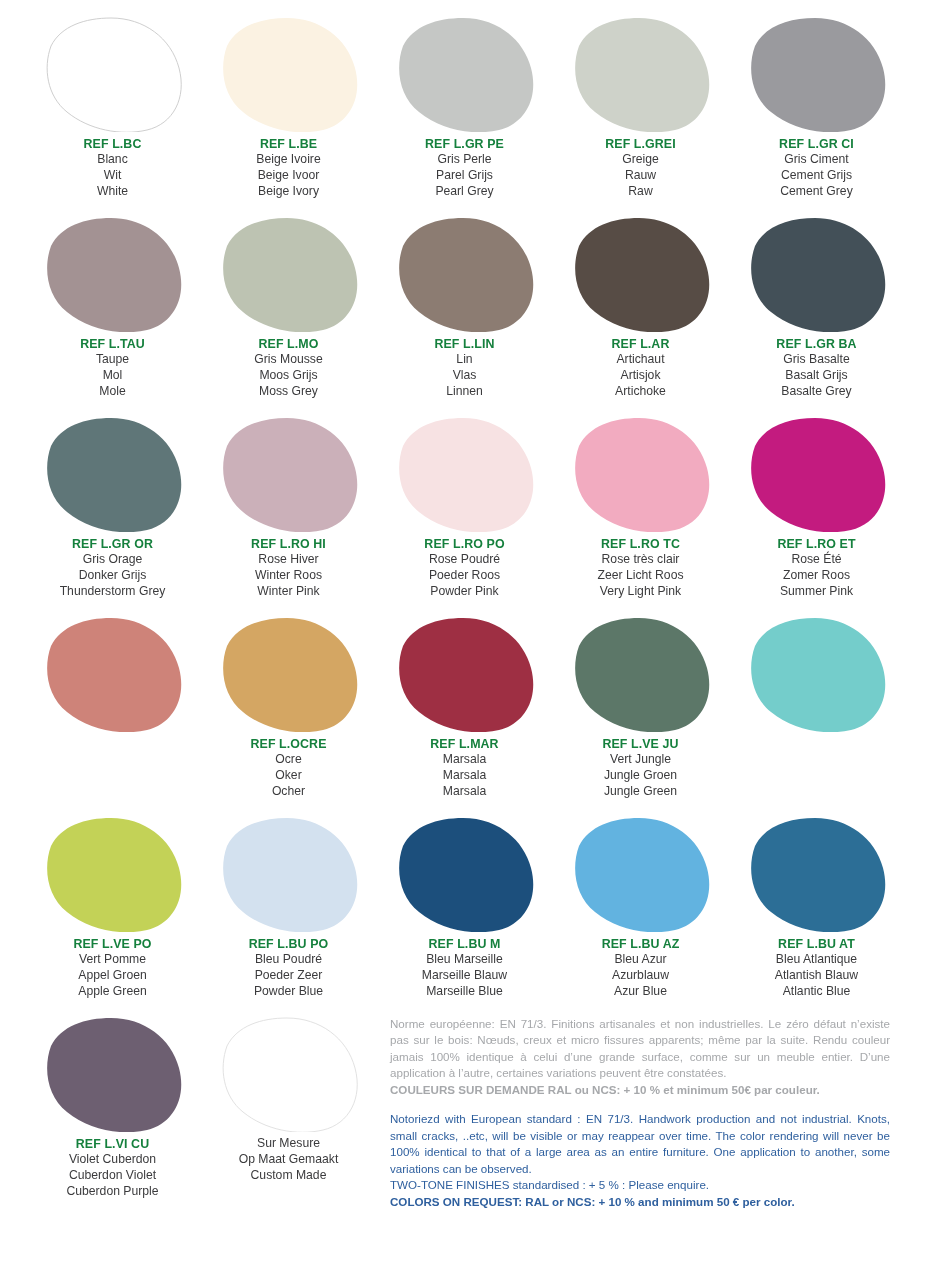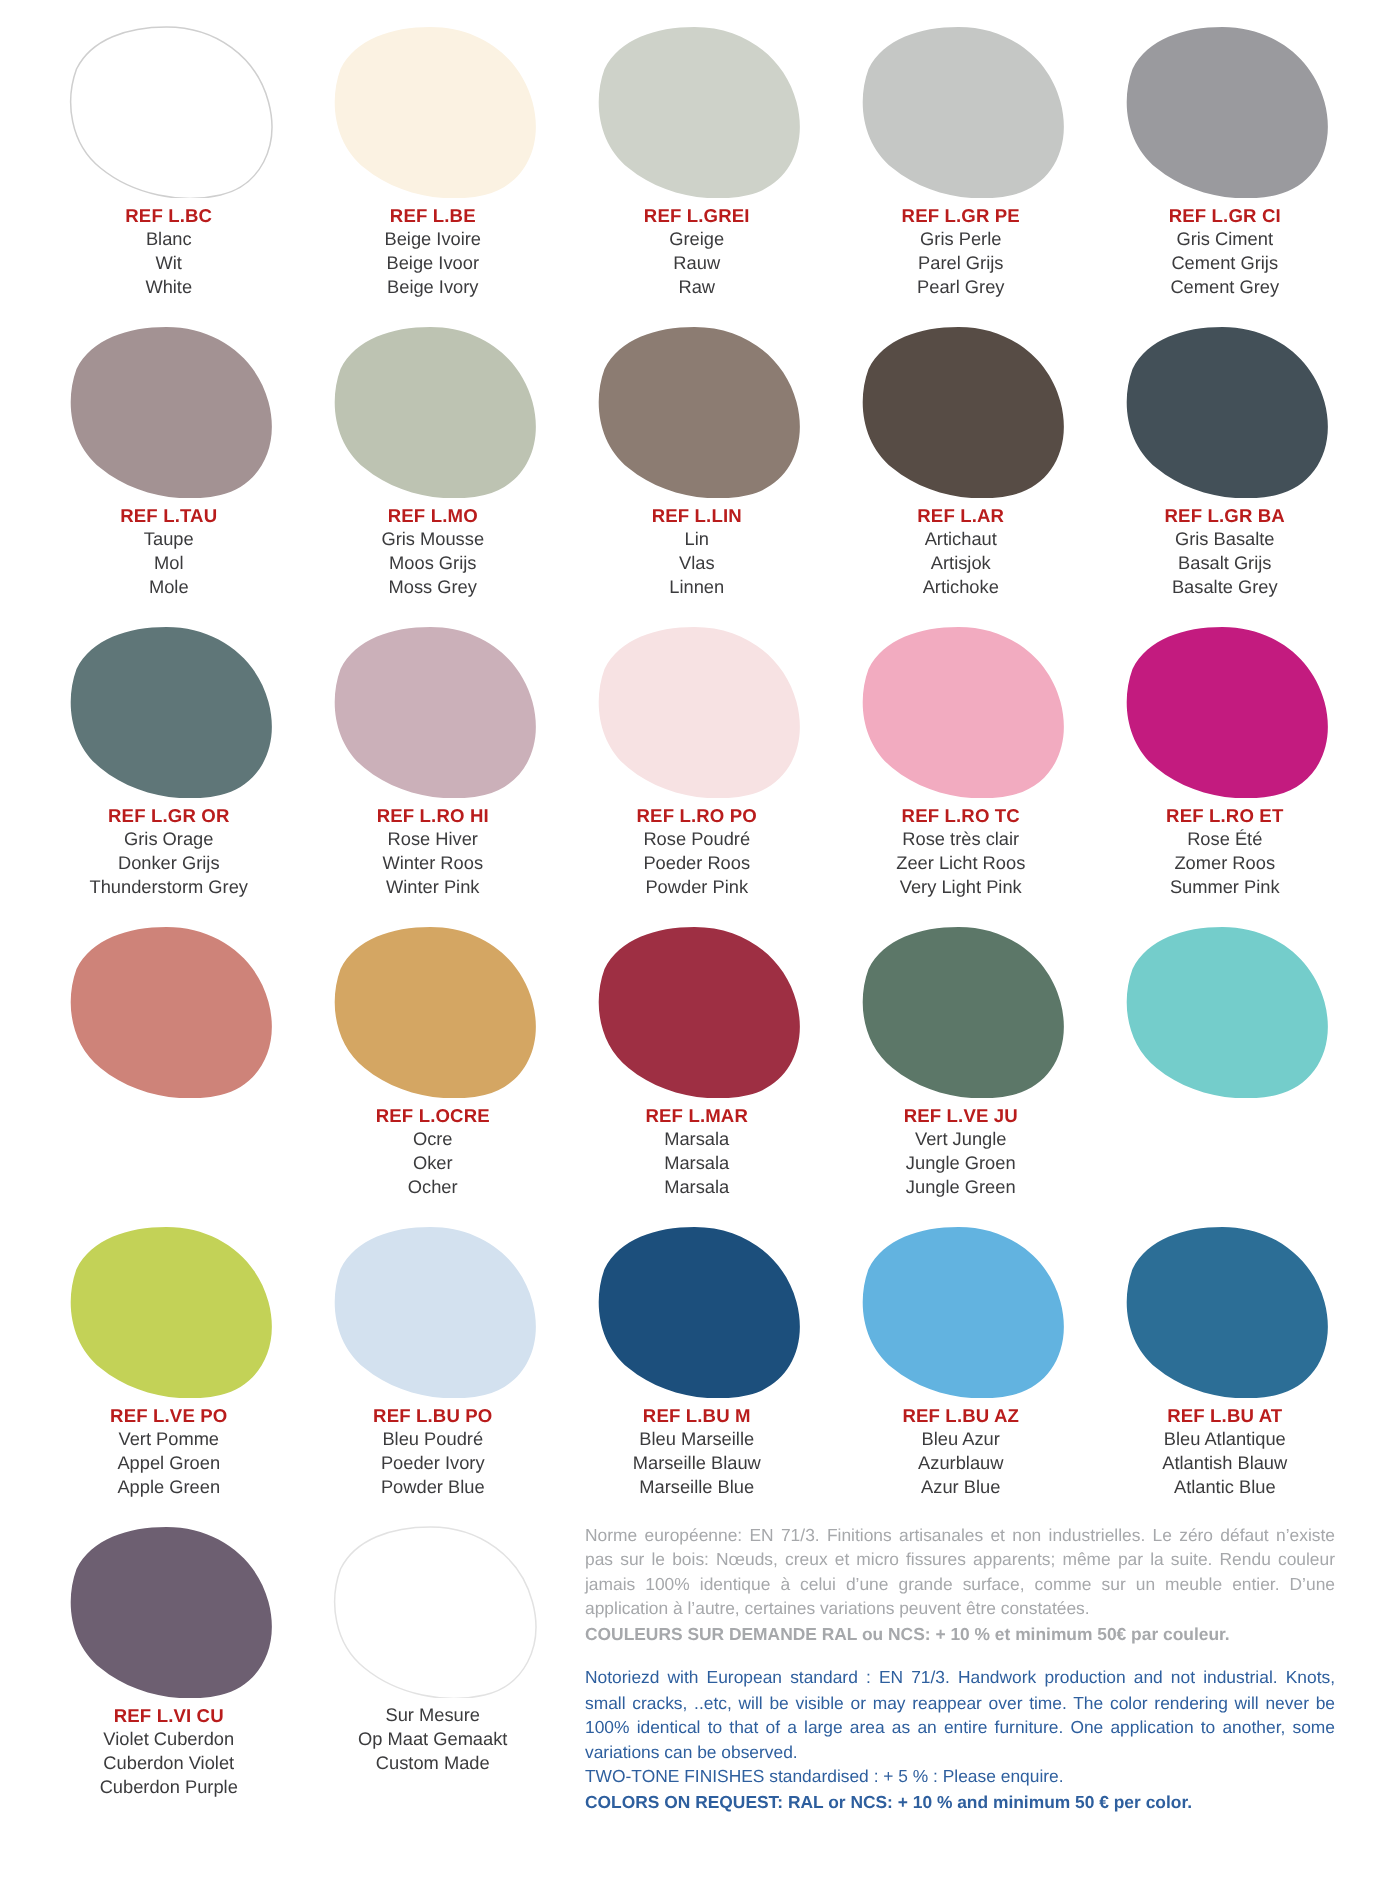--- a/index.html
+++ b/index.html
@@ -64,21 +64,21 @@
     width: 169px;
     text-align: center;
     line-height: 1.30;
     margin-top: 2px;
   }
 
   .ref {
     font-size: 12.4px;
     font-weight: bold;
     letter-spacing: 0.1px;
-    color: #b91c1c;
+    color: #15803d;
     white-space: nowrap;
   }
 
   .nm {
     font-size: 12.2px;
     font-weight: normal;
     color: #3b3b3d;
     white-space: nowrap;
   }
 
@@ -152,46 +152,46 @@
         <div class="labels">
           <div class="ref">REF L.BE</div>
           <div class="nm">Beige Ivoire</div>
           <div class="nm">Beige Ivoor</div>
           <div class="nm">Beige Ivory</div>
         </div>
       </div>
       <div class="cell">
         <div class="blob-wrap">
           <svg class="blob" viewBox="0 0 140 116">
+            <path d="M 68 2 C 101 2 128 22 136 52 C 144 82 130 108 104 114 C 78 120 46 114 24 96 C 4 80 0 52 8 30 C 18 10 42 2 68 2 Z" fill="#c5c7c5"></path>
+          </svg>
+        </div>
+        <div class="labels">
+          <div class="ref">REF L.GR PE</div>
+          <div class="nm">Gris Perle</div>
+          <div class="nm">Parel Grijs</div>
+          <div class="nm">Pearl Grey</div>
+        </div>
+      </div>
+      <div class="cell">
+        <div class="blob-wrap">
+          <svg class="blob" viewBox="0 0 140 116">
             <path d="M 68 2 C 101 2 128 22 136 52 C 144 82 130 108 104 114 C 78 120 46 114 24 96 C 4 80 0 52 8 30 C 18 10 42 2 68 2 Z" fill="#ced2c9"></path>
           </svg>
         </div>
         <div class="labels">
           <div class="ref">REF L.GREI</div>
           <div class="nm">Greige</div>
           <div class="nm">Rauw</div>
           <div class="nm">Raw</div>
         </div>
       </div>
       <div class="cell">
         <div class="blob-wrap">
           <svg class="blob" viewBox="0 0 140 116">
-            <path d="M 68 2 C 101 2 128 22 136 52 C 144 82 130 108 104 114 C 78 120 46 114 24 96 C 4 80 0 52 8 30 C 18 10 42 2 68 2 Z" fill="#c5c7c5"></path>
-          </svg>
-        </div>
-        <div class="labels">
-          <div class="ref">REF L.GR PE</div>
-          <div class="nm">Gris Perle</div>
-          <div class="nm">Parel Grijs</div>
-          <div class="nm">Pearl Grey</div>
-        </div>
-      </div>
-      <div class="cell">
-        <div class="blob-wrap">
-          <svg class="blob" viewBox="0 0 140 116">
             <path d="M 68 2 C 101 2 128 22 136 52 C 144 82 130 108 104 114 C 78 120 46 114 24 96 C 4 80 0 52 8 30 C 18 10 42 2 68 2 Z" fill="#9a9a9e"></path>
           </svg>
         </div>
         <div class="labels">
           <div class="ref">REF L.GR CI</div>
           <div class="nm">Gris Ciment</div>
           <div class="nm">Cement Grijs</div>
           <div class="nm">Cement Grey</div>
         </div>
       </div>
@@ -393,21 +393,21 @@
       </div>
       <div class="cell">
         <div class="blob-wrap">
           <svg class="blob" viewBox="0 0 140 116">
             <path d="M 68 2 C 101 2 128 22 136 52 C 144 82 130 108 104 114 C 78 120 46 114 24 96 C 4 80 0 52 8 30 C 18 10 42 2 68 2 Z" fill="#d3e1ef"></path>
           </svg>
         </div>
         <div class="labels">
           <div class="ref">REF L.BU PO</div>
           <div class="nm">Bleu Poudré</div>
-          <div class="nm">Poeder Ivory</div>
+          <div class="nm">Poeder Zeer</div>
           <div class="nm">Powder Blue</div>
         </div>
       </div>
       <div class="cell">
         <div class="blob-wrap">
           <svg class="blob" viewBox="0 0 140 116">
             <path d="M 68 2 C 101 2 128 22 136 52 C 144 82 130 108 104 114 C 78 120 46 114 24 96 C 4 80 0 52 8 30 C 18 10 42 2 68 2 Z" fill="#1c4f7c"></path>
           </svg>
         </div>
         <div class="labels">

